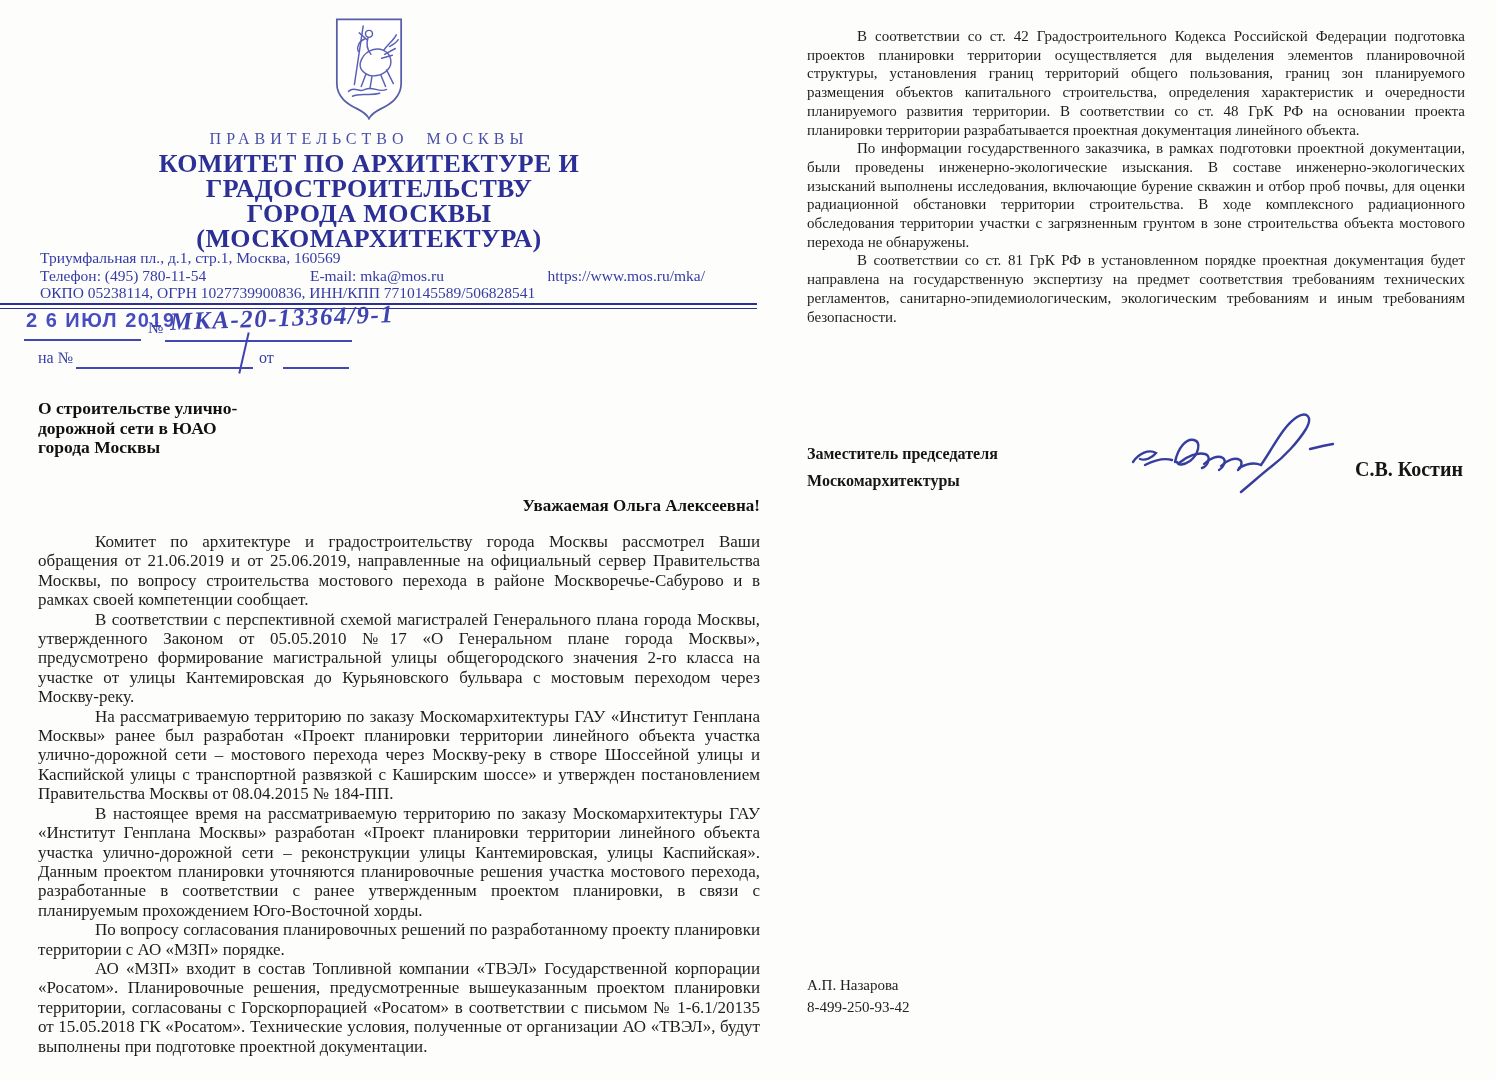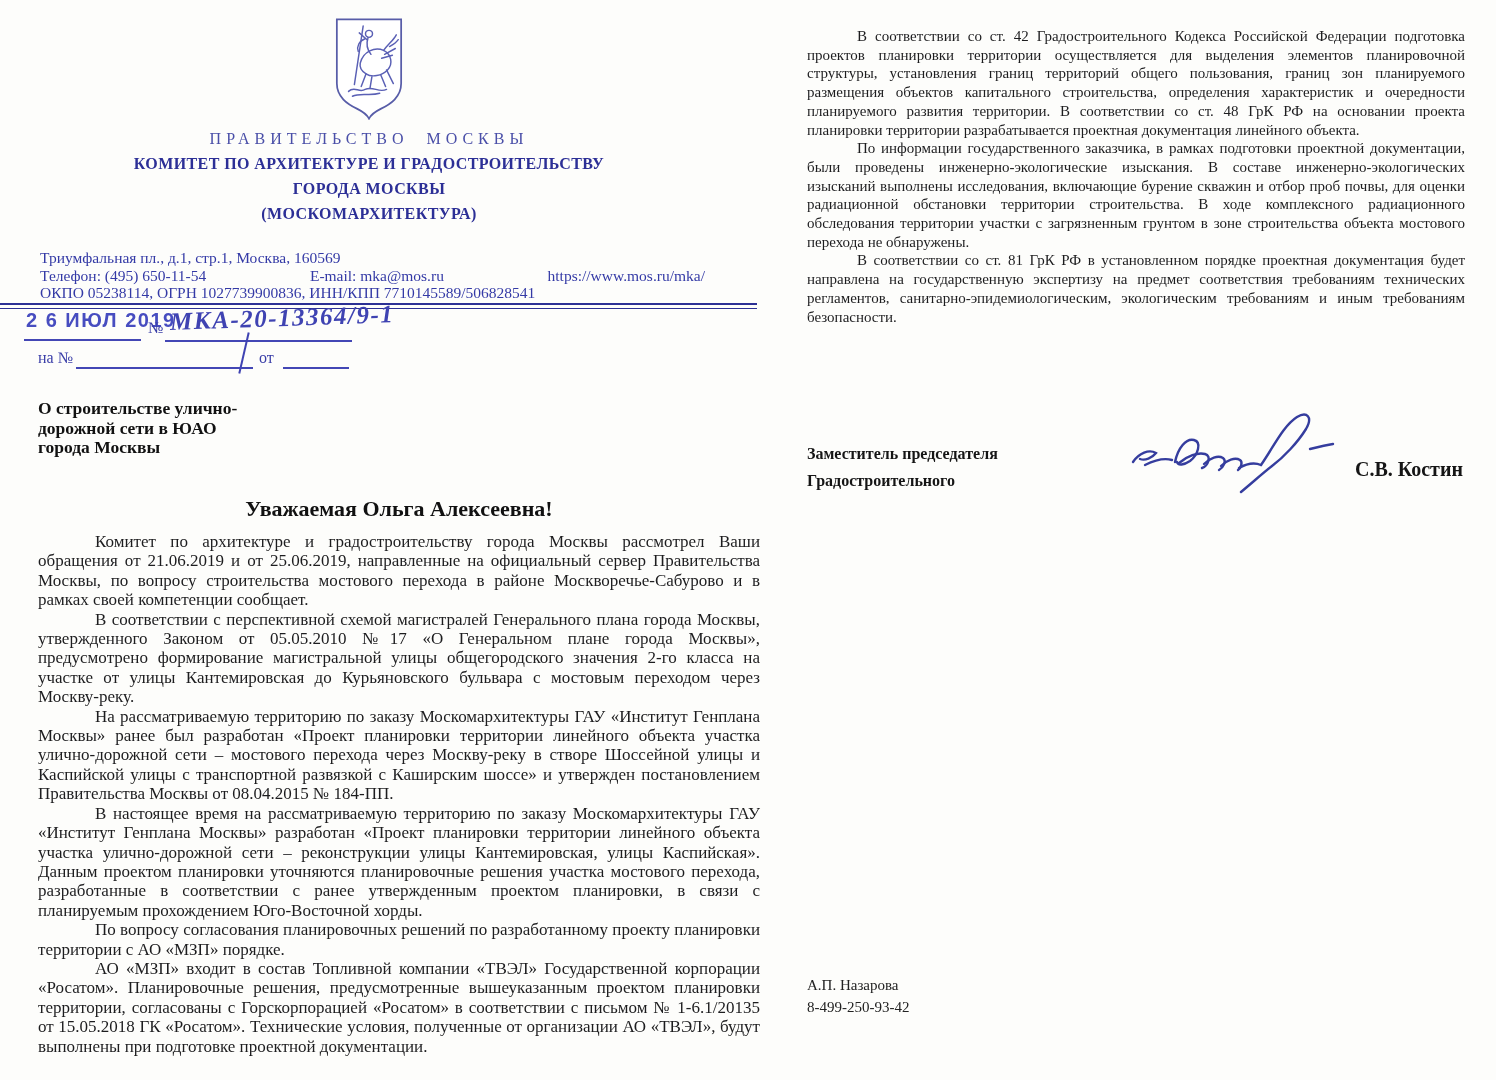--- a/index.html
+++ b/index.html
@@ -15,21 +15,21 @@
   .page-right{left:805px; width:662px;}
 
   
   .letterhead{position:absolute; left:38px; top:14px; width:662px; text-align:center;}
   .emblem{display:inline-block; width:76px; height:106px;}
   .gov-name{
     margin-top:6px; font-size:16px; font-weight:400;
     color:#4a4fa8; letter-spacing:5px; word-spacing:9px;
   }
   .committee-name{
-    margin-top:3px; font-size:16px; font-weight:700;
+    margin-top:3px; font-size:26px; font-weight:700;
     color:#2c2f96; line-height:25px; white-space:pre-line; letter-spacing:.4px;
   }
   .contacts{
     position:absolute; left:40px; top:249px; width:665px;
     text-align:left; color:#343aa6; font-size:15.5px; line-height:17.5px;
   }
   .contacts .row{display:flex; justify-content:space-between; align-items:baseline;}
   .double-rule{
     position:absolute; left:0; top:303px; width:757px; height:3px;
     border-top:2.5px solid #2c3094; border-bottom:1.5px solid #2c3094;
@@ -58,21 +58,21 @@
   .uline-2{left:283px; top:367px; width:66px;}
 
   
   .subject{
     position:absolute; left:38px; top:399px;
     font-size:17.5px; font-weight:700; line-height:19.5px;
     color:#111; white-space:pre-line;
   }
   .salutation{
     position:absolute; left:38px; top:496px; width:722px;
-    text-align:center; font-size:22px; font-weight:700; color:#111;
+    text-align:right; font-size:17px; font-weight:700; color:#111;
   }
   .body-text{position:absolute; text-align:justify;}
   .body-left{left:38px; top:532px; width:722px; font-size:17px; line-height:19.4px;}
   .body-right{left:2px; top:27px; width:658px; font-size:15px; line-height:18.7px;}
   .body-text p{margin:0;}
   .body-left p{text-indent:57px;}
   .body-right p{text-indent:50px;}
 
   
   .sig-position{
@@ -117,21 +117,21 @@
       </svg>
       <div class="gov-name">ПРАВИТЕЛЬСТВО МОСКВЫ</div>
       <div class="committee-name">КОМИТЕТ ПО АРХИТЕКТУРЕ И ГРАДОСТРОИТЕЛЬСТВУ
 ГОРОДА МОСКВЫ
 (МОСКОМАРХИТЕКТУРА)</div>
     </header>
 
     <div class="contacts">
       <div>Триумфальная пл., д.1, стр.1, Москва, 160569</div>
       <div class="row">
-        <span>Телефон: (495) 650-11-54</span>
+        <span>Телефон: (495) 780-11-54</span>
         <span>E-mail: mka@mos.ru</span>
         <span>https://www.mos.ru/mka/</span>
       </div>
       <div>ОКПО 05238114, ОГРН 1027739900836, ИНН/КПП 7710145589/506828541</div>
     </div>
 
     <div class="double-rule"></div>
 
     <div class="stamp-date">2 6  ИЮЛ  2019</div>
     <div class="stamp-underline"></div>
@@ -163,21 +163,21 @@
 
   <section class="page page-right">
 
     <div class="body-text body-right">
       <p>В соответствии со ст. 42 Градостроительного Кодекса Российской Федерации подготовка проектов планировки территории осуществляется для выделения элементов планировочной структуры, установления границ территорий общего пользования, границ зон планируемого размещения объектов капитального строительства, определения характеристик и очередности планируемого развития территории. В соответствии со ст. 48 ГрК РФ на основании проекта планировки территории разрабатывается проектная документация линейного объекта.</p>
       <p>По информации государственного заказчика, в рамках подготовки проектной документации, были проведены инженерно-экологические изыскания. В составе инженерно-экологических изысканий выполнены исследования, включающие бурение скважин и отбор проб почвы, для оценки радиационной обстановки территории строительства. В ходе комплексного радиационного обследования территории участки с загрязненным грунтом в зоне строительства объекта мостового перехода не обнаружены.</p>
       <p>В соответствии со ст. 81 ГрК РФ в установленном порядке проектная документация будет направлена на государственную экспертизу на предмет соответствия требованиям технических регламентов, санитарно-эпидемиологическим, экологическим требованиям и иным требованиям безопасности.</p>
     </div>
 
     <div class="sig-position">Заместитель председателя
-Градостроительного</div>
+Москомархитектуры</div>
 
     <svg class="sig-autograph" viewBox="0 0 212 98" fill="none" xmlns="http://www.w3.org/2000/svg">
       <g stroke="#353d9e" stroke-width="2.4" stroke-linecap="round">
         <path d="M6 54 C12 45 22 41 29 45 C25 50 18 53 13 51"></path>
         <path d="M18 57 C28 52 38 50 45 52"></path>
         <path d="M48 54 C51 40 59 30 67 32 C75 34 71 47 63 53 C57 57 51 58 50 54"></path>
         <path d="M52 55 C60 48 71 44 78 46 C85 48 81 58 75 60"></path>
         <path d="M77 56 C83 50 91 47 96 50 C100 53 96 60 92 62"></path>
         <path d="M94 58 C100 52 108 49 113 52 C116 54 114 60 111 62"></path>
         <path d="M112 60 C119 56 127 54 134 57"></path>

